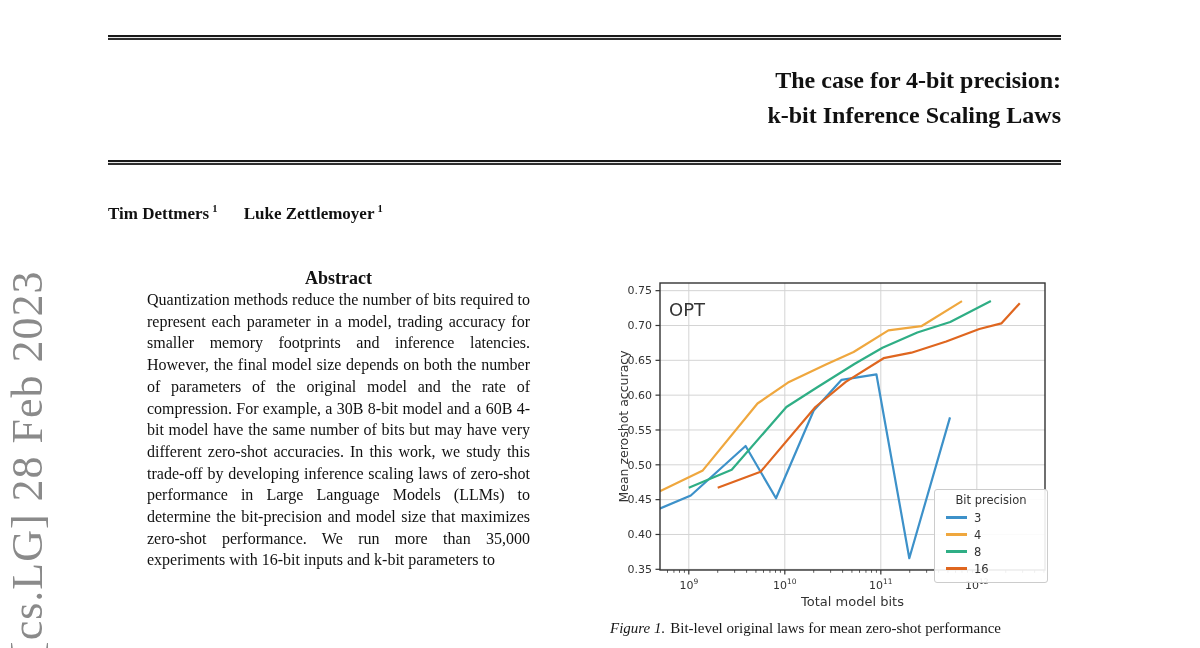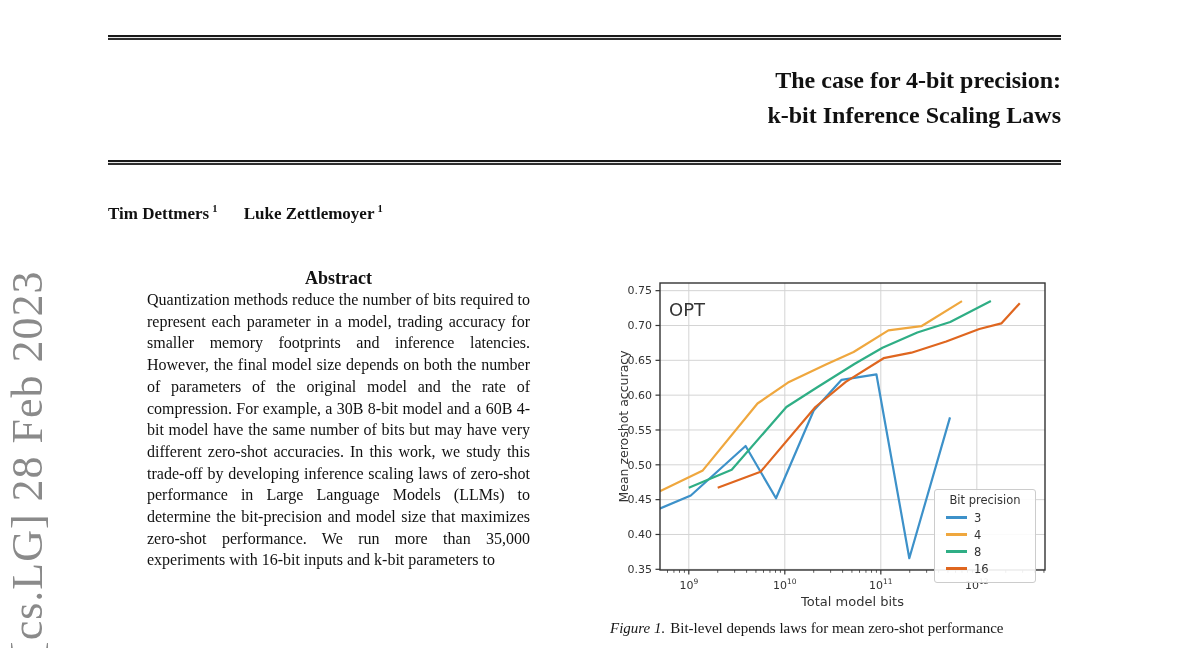--- a/index.html
+++ b/index.html
@@ -17,21 +17,21 @@
   .author+.author{margin-left:22px;}
   .arxiv-stamp{position:absolute;left:2px;top:656px;width:400px;height:52px;
                transform-origin:0 0;transform:rotate(-90deg);
                font-size:44px;letter-spacing:1px;color:#8a8a8a;white-space:nowrap;}
   .left-col{position:absolute;left:147px;top:268px;width:383px;}
   .abstract-heading{text-align:center;font-size:18px;font-weight:bold;margin:0 0 0 0;}
   .abstract-body{font-size:16px;line-height:21.7px;text-align:justify;margin:0;}
   .figure{position:absolute;left:610px;top:268px;width:500px;height:380px;}
   .chart-svg{position:absolute;left:0;top:0;}
   .chart-svg text{font-family:"DejaVu Sans",sans-serif;fill:#333;}
-  .legend{position:absolute;left:324px;top:221px;width:102px;box-sizing:border-box;
+  .legend{position:absolute;left:324px;top:221px;width:114px;box-sizing:border-box;
           background:rgba(255,255,255,0.9);border:1px solid #cccccc;border-radius:3px;
           font-family:"DejaVu Sans",sans-serif;font-size:11.5px;color:#333;
           padding:3px 6px 5px 6px;}
   .legend-title{text-align:center;margin-bottom:2px;}
   .legend-row{display:flex;align-items:center;height:17px;}
   .legend-swatch{display:inline-block;width:21px;height:2.6px;margin:0 7px 0 5px;flex:0 0 auto;}
   .caption{position:absolute;left:0;top:352px;width:500px;font-size:15px;color:#161616;}
   .caption em{margin-right:5px;font-family:Liberation Serif, serif;}
 </style>
 </head>
@@ -160,17 +160,17 @@
         <div class="legend-row">
           <span class="legend-swatch" style="background: rgb(47, 174, 133);"></span>
           <span>8</span>
         </div>
         <div class="legend-row">
           <span class="legend-swatch" style="background: rgb(223, 102, 31);"></span>
           <span>16</span>
         </div>
       </div>
     <div class="caption">
-      <em>Figure 1.</em><span>Bit-level depends laws for mean zero-shot performance</span>
+      <em>Figure 1.</em><span>Bit-level original laws for mean zero-shot performance</span>
     </div>
   </div>
 
 </div>
 
 </body></html>

